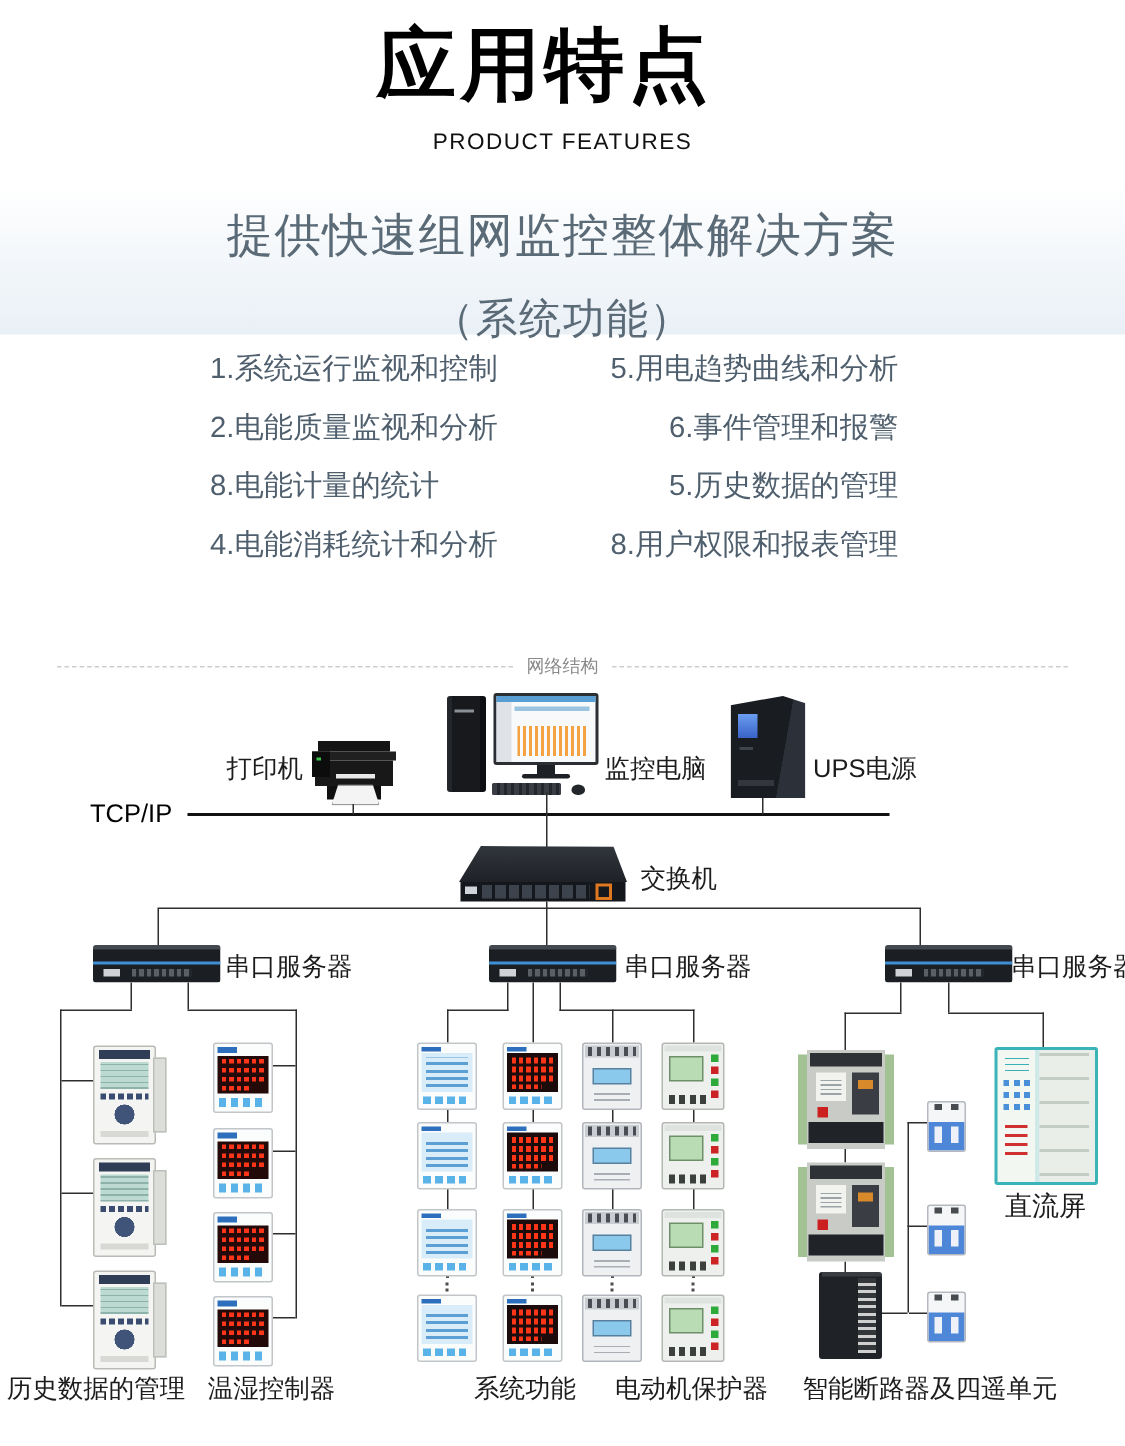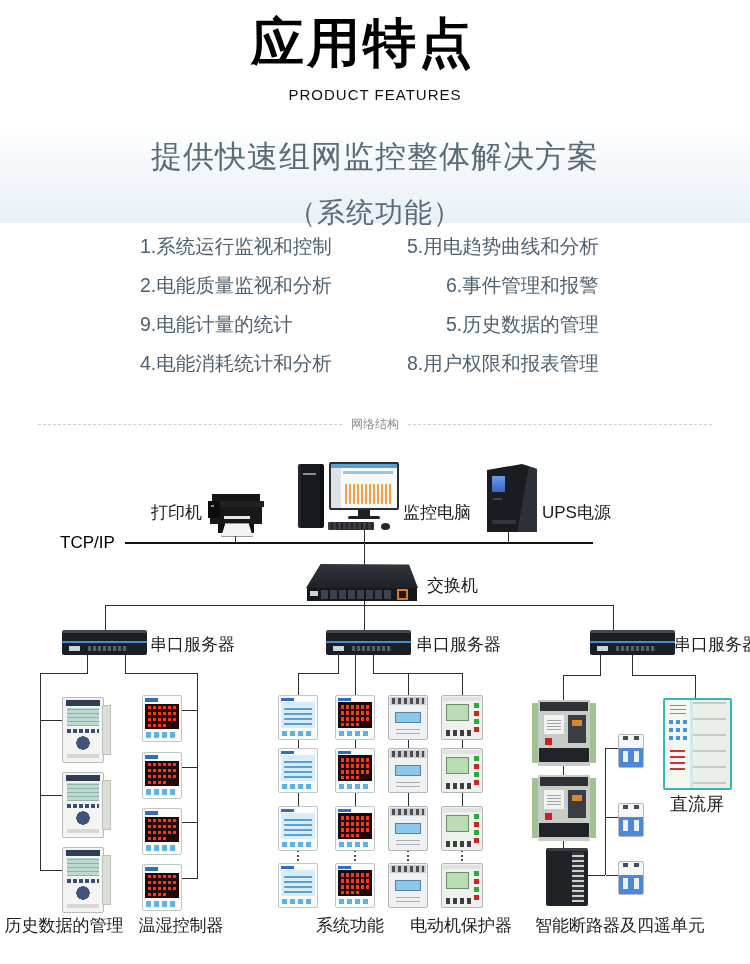--- a/index.html
+++ b/index.html
@@ -15,21 +15,21 @@
           background:linear-gradient(180deg,#ffffff 0%,#f2f6fa 55%,#e9f0f6 100%);
           text-align:center;}
   .banner-l1{margin-top:13px;font-size:31px;color:#5a6a76;letter-spacing:1px;}
   .banner-l2{margin-top:16px;font-size:28px;color:#5a6a76;letter-spacing:1px;}
   
   .fcol{position:absolute;display:flex;flex-direction:column;gap:13px;
         font-size:19.5px;color:#4f5f6d;line-height:26px;}
   .fcol.left{left:140px;top:233px;}
   .fcol.right{left:407px;top:233px;align-items:flex-end;}
   
-  .divider{position:absolute;top:416px;left:38px;width:674px;display:flex;align-items:center;gap:9px;}
+  .divider{position:absolute;top:436px;left:38px;width:674px;display:flex;align-items:center;gap:9px;}
   .dline{flex:1;border-top:1px dashed #cdcdcd;height:0;}
   .dtext{font-size:12px;color:#8a8a8a;white-space:nowrap;}
   
   .lh{position:absolute;height:1px;background:#2e2e2e;}
   .lh2{position:absolute;height:2px;background:#111;}
   .lv{position:absolute;width:1px;background:#2e2e2e;}
   .lvd{position:absolute;width:0;border-left:2px dotted #4d4d4d;}
   
   .dlabel{position:absolute;font-size:17px;color:#1c1c1c;white-space:nowrap;}
   .ctr{transform:translateX(-50%);}
@@ -178,21 +178,21 @@
   <div class="subtitle">PRODUCT FEATURES</div>
 
   <div class="banner">
     <div class="banner-l1">提供快速组网监控整体解决方案</div>
     <div class="banner-l2">（系统功能）</div>
   </div>
 
   <div class="fcol left">
     <div>1.系统运行监视和控制</div>
     <div>2.电能质量监视和分析</div>
-    <div>9.电能计量的统计</div>
+    <div>8.电能计量的统计</div>
     <div>4.电能消耗统计和分析</div>
   </div>
   <div class="fcol right">
     <div>5.用电趋势曲线和分析</div>
     <div>6.事件管理和报警</div>
     <div>5.历史数据的管理</div>
     <div>8.用户权限和报表管理</div>
   </div>
 
   <div class="divider">

